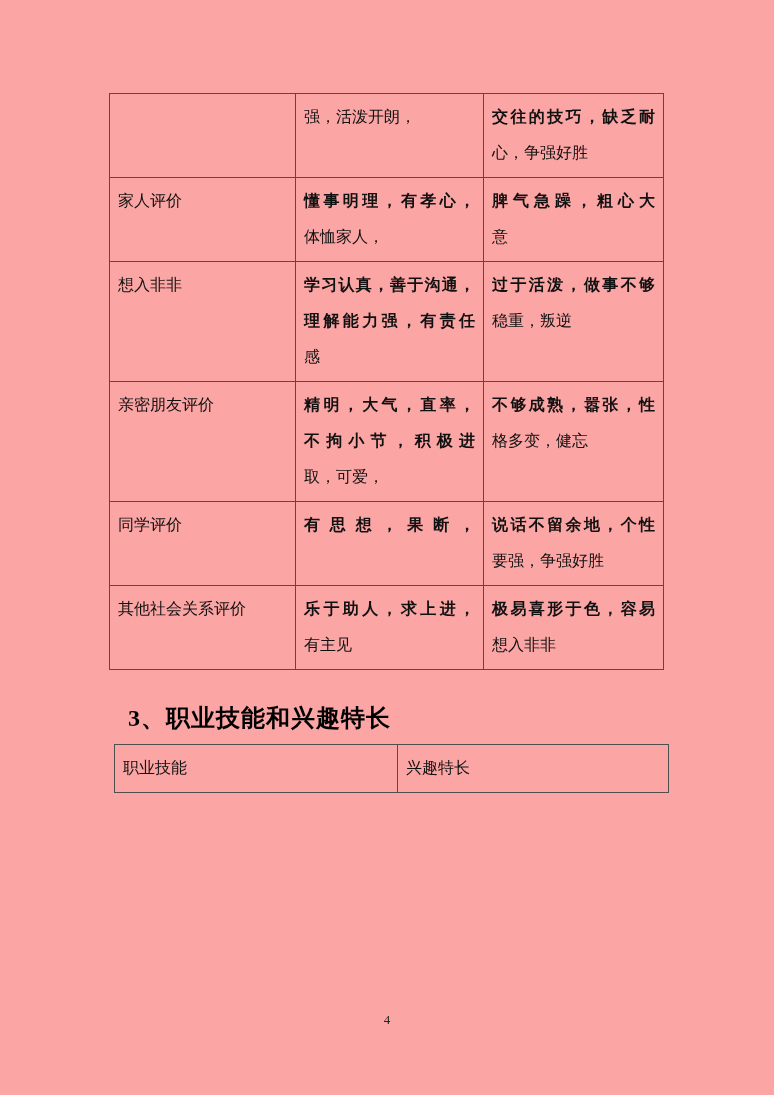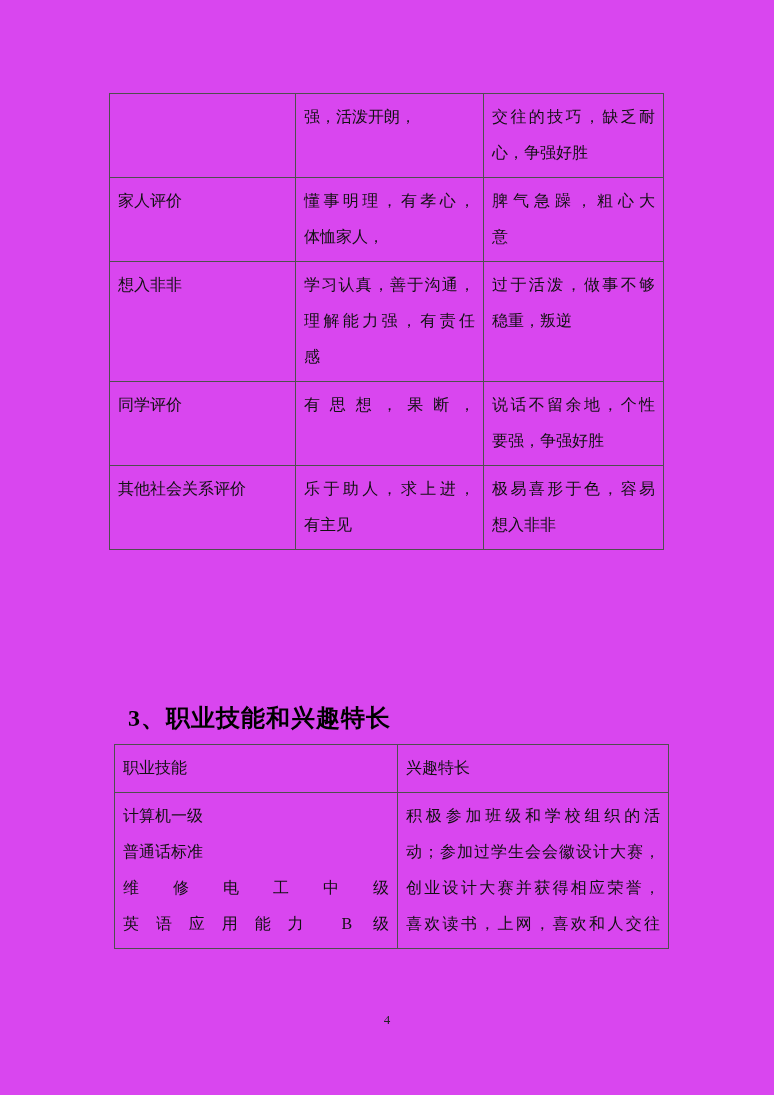--- a/index.html
+++ b/index.html
@@ -1,20 +1,20 @@
 <!DOCTYPE html>
 <html><head>
 <meta charset="utf-8">
 <style>
   html, body { margin: 0; padding: 0; background: #ffffff; }
   .page {
     position: relative;
     width: 774px;
     height: 1095px;
-    background: #d946ef;
+    background: #fca5a5;
     font-family: "Liberation Serif", "DejaVu Serif", serif;
     color: #111111;
     overflow: hidden;
   }
   table.doc-table {
     position: absolute;
     border-collapse: collapse;
     table-layout: fixed;
   }
   table.doc-table td {
@@ -24,20 +24,21 @@
     font-size: 16px;
     line-height: 36px;
     color: #111111;
   }
   .cell-line { white-space: nowrap; }
   .cell-line.stretch {
     white-space: normal;
     text-align: justify;
     text-align-last: justify;
     text-justify: inter-character;
+    font-weight: bold;
   }
   #eval-table { top: 93px; left: 109px; width: 554px; }
   #skills-table { top: 744px; left: 114px; width: 554px; }
   .section-heading {
     position: absolute;
     top: 686px;
     left: 112px;
     margin: 16px;
     font-size: 24px;
     font-weight: bold;
@@ -98,20 +99,34 @@
             <div class="cell-line stretch">理解能力强，有责任</div>
             <div class="cell-line">感</div>
           </td>
           <td>
             <div class="cell-line stretch">过于活泼，做事不够</div>
             <div class="cell-line">稳重，叛逆</div>
           </td>
         </tr>
         <tr>
           <td>
+            <div class="cell-line">亲密朋友评价</div>
+          </td>
+          <td>
+            <div class="cell-line stretch">精明，大气，直率，</div>
+            <div class="cell-line stretch">不拘小节，积极进</div>
+            <div class="cell-line">取，可爱，</div>
+          </td>
+          <td>
+            <div class="cell-line stretch">不够成熟，嚣张，性</div>
+            <div class="cell-line">格多变，健忘</div>
+          </td>
+        </tr>
+        <tr>
+          <td>
             <div class="cell-line">同学评价</div>
           </td>
           <td>
             <div class="cell-line stretch">有思想，果断，</div>
           </td>
           <td>
             <div class="cell-line stretch">说话不留余地，个性</div>
             <div class="cell-line">要强，争强好胜</div>
           </td>
         </tr>
@@ -140,32 +155,18 @@
     </colgroup>
     <tbody>
         <tr>
           <td>
             <div class="cell-line">职业技能</div>
           </td>
           <td>
             <div class="cell-line">兴趣特长</div>
           </td>
         </tr>
-        <tr>
-          <td>
-            <div class="cell-line">计算机一级</div>
-            <div class="cell-line">普通话标准</div>
-            <div class="cell-line stretch">维修电工中级</div>
-            <div class="cell-line stretch">英语应用能力 B 级</div>
-          </td>
-          <td>
-            <div class="cell-line stretch">积极参加班级和学校组织的活</div>
-            <div class="cell-line stretch">动；参加过学生会会徽设计大赛，</div>
-            <div class="cell-line stretch">创业设计大赛并获得相应荣誉，</div>
-            <div class="cell-line stretch">喜欢读书，上网，喜欢和人交往</div>
-          </td>
-        </tr>
       </tbody>
   </table>
 
   <div class="page-number">4</div>
 
 </div>
 
 </body></html>

